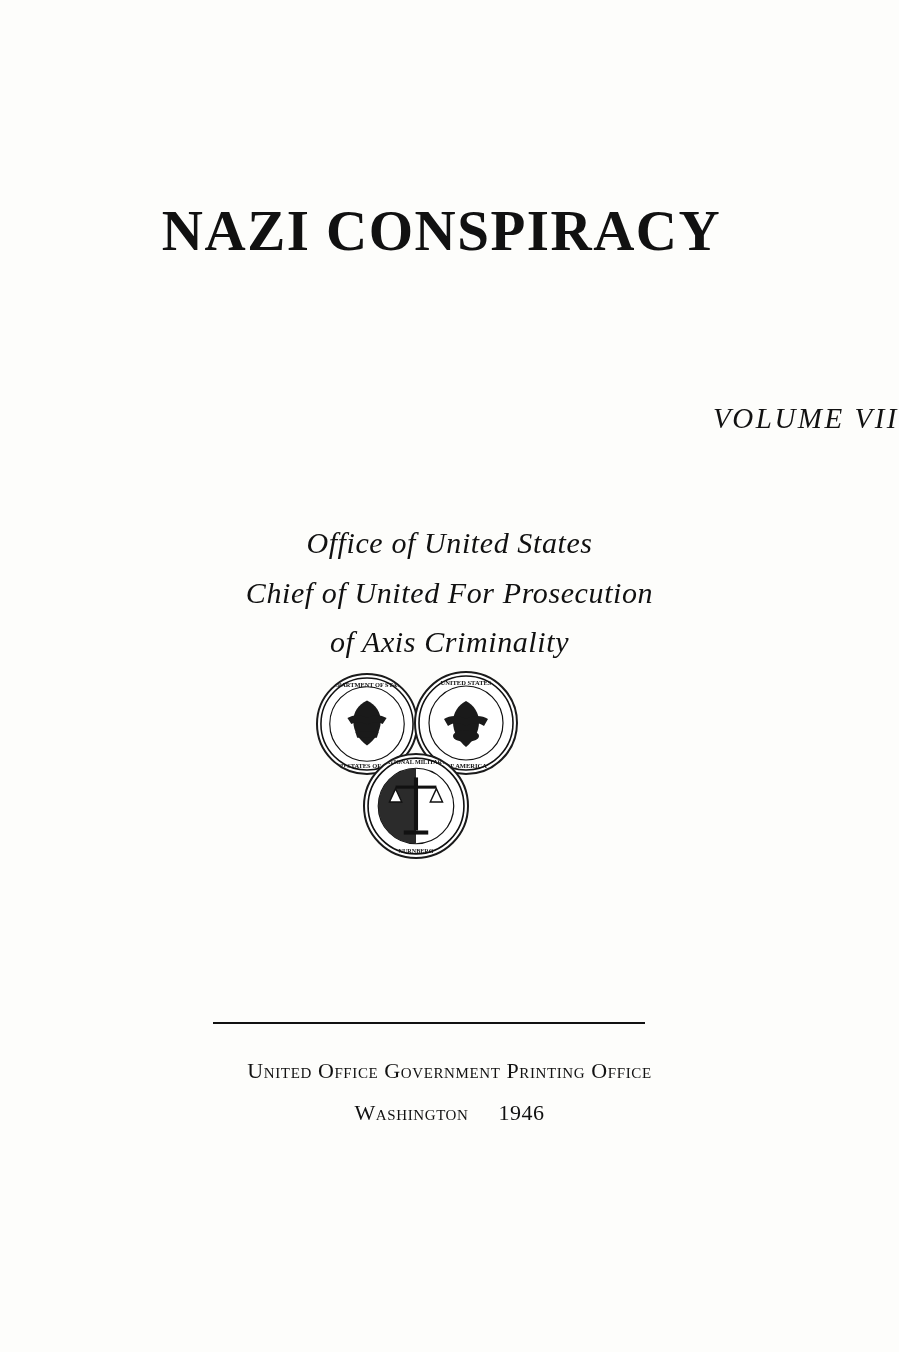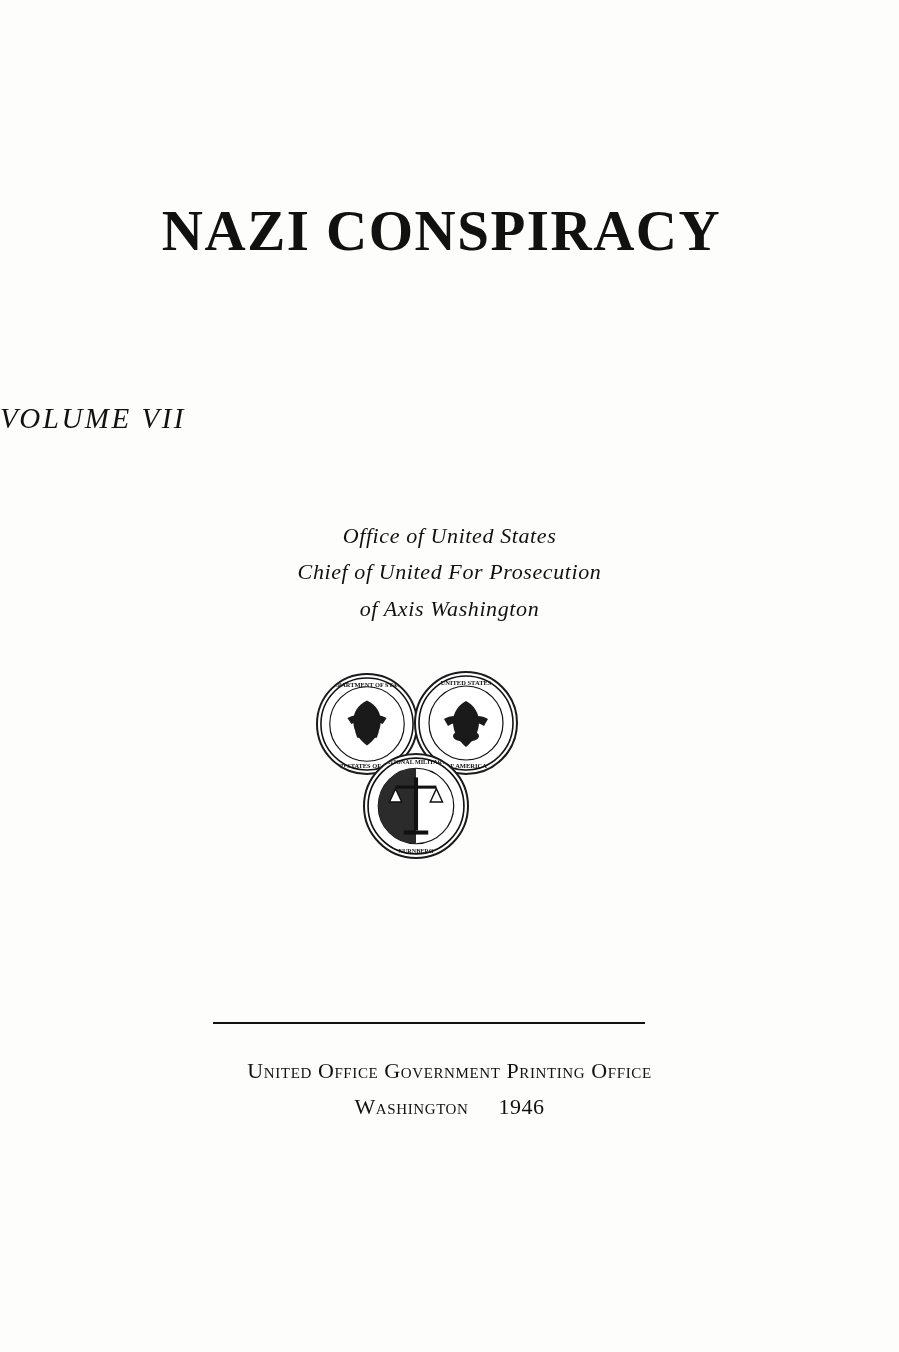--- a/index.html
+++ b/index.html
@@ -37,38 +37,38 @@
     white-space: pre;
   }
   .title-line-2 {
     letter-spacing: 1.5px;
   }
   .volume {
     position: absolute;
     left: 0;
     right: 0;
     top: 402px;
-    text-align: left;
+    text-align: right;
     font-family: "Liberation Serif", serif;
     font-style: italic;
     font-size: 29px;
     letter-spacing: 2.5px;
     color: #111111;
   }
   .office-block {
     position: absolute;
     left: 0;
     right: 0;
     top: 518px;
     text-align: center;
   }
   .office-line {
     font-family: "Liberation Serif", serif;
     font-style: italic;
-    font-size: 22px;
+    font-size: 30px;
     line-height: 1.65;
     letter-spacing: 0.6px;
     color: #111111;
   }
   .seals {
     position: absolute;
     left: 0;
     right: 0;
     top: 665px;
     height: 200px;
@@ -118,21 +118,21 @@
   .imprint-line1 {
     font-family: "Liberation Serif", serif;
     font-size: 22px;
     letter-spacing: 0.6px;
     color: #111111;
   }
   .small-caps {
     font-variant: small-caps;
   }
   .imprint-line2 {
-    margin-top: 10px;
+    margin-top: 16px;
     font-family: "Liberation Serif", serif;
     font-size: 22px;
     letter-spacing: 0.6px;
     color: #111111;
   }
   .imprint-line2 .year {
     margin-left: 30px;
     font-variant: normal;
     letter-spacing: 0.5px;
   }
@@ -144,21 +144,21 @@
 
   <div class="title-block">
     <div class="title-line">NAZI CONSPIRACY</div>
   </div>
 
   <div class="volume">VOLUME VII</div>
 
   <div class="office-block">
     <div class="office-line">Office of United States</div>
     <div class="office-line">Chief of United For Prosecution</div>
-    <div class="office-line">of Axis Washington</div>
+    <div class="office-line">of Axis Criminality</div>
   </div>
 
   <div class="seals">
 
     <div class="seal seal-state">
       <svg viewBox="0 0 100 100" width="100%" height="100%" aria-hidden="true">
         <circle cx="50" cy="50" r="47" fill="#fff" stroke="#111" stroke-width="1.6"></circle>
         <circle cx="50" cy="50" r="38" fill="#fff" stroke="#111" stroke-width="1.2"></circle>
         <path d="M50 26 C41 30 36 38 36 47 C36 58 42 66 50 72 C58 66 64 58 64 47 C64 38 59 30 50 26 Z" fill="#1a1a1a"></path>
         <path d="M30 44 C36 40 44 40 50 44 C56 40 64 40 70 44 L66 50 C60 47 54 48 50 51 C46 48 40 47 34 50 Z" fill="#1a1a1a"></path>

